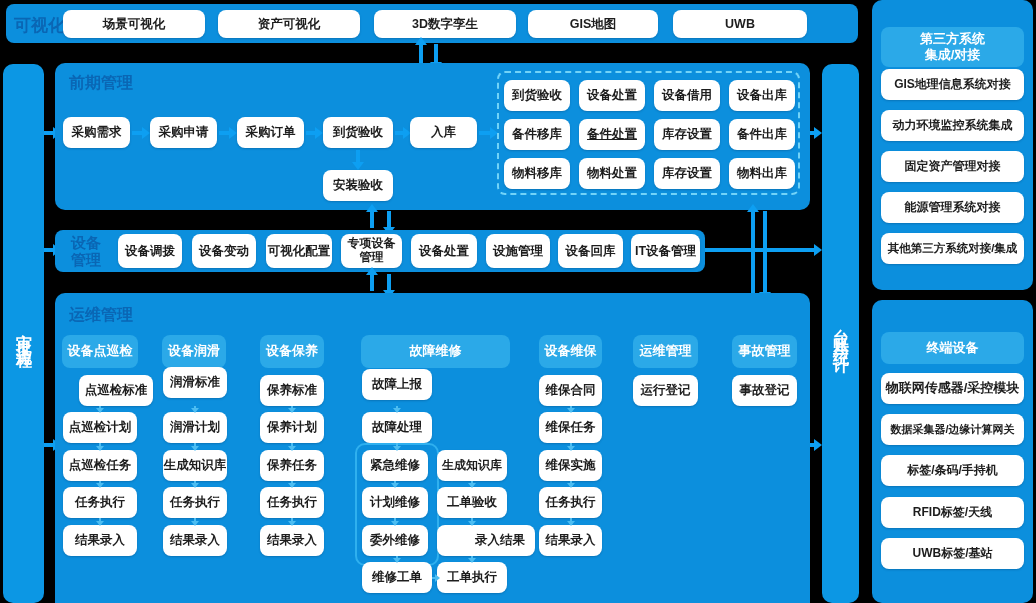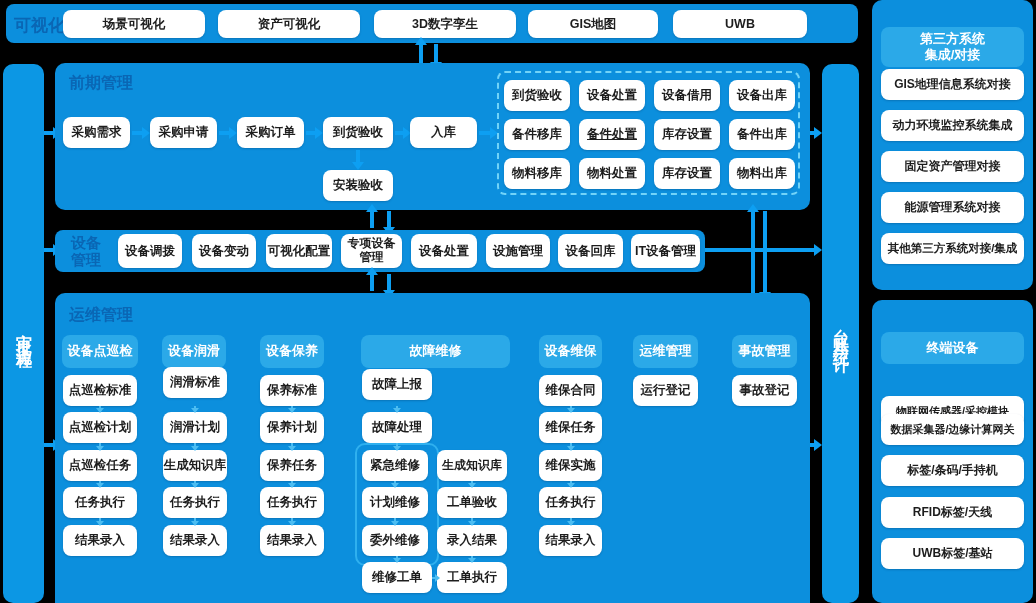--- a/index.html
+++ b/index.html
@@ -120,21 +120,21 @@
     <div class="sec-title" style="left:14px;top:12px;">运维管理</div>
 
     <div class="hdr" style="left:7px;top:42px;width:76px;height:33px;">设备点巡检</div>
     <div class="hdr" style="left:107px;top:42px;width:64px;height:33px;">设备润滑</div>
     <div class="hdr" style="left:205px;top:42px;width:64px;height:33px;">设备保养</div>
     <div class="hdr" style="left:306px;top:42px;width:149px;height:33px;">故障维修</div>
     <div class="hdr" style="left:484px;top:42px;width:63px;height:33px;">设备维保</div>
     <div class="hdr" style="left:578px;top:42px;width:65px;height:33px;">运维管理</div>
     <div class="hdr" style="left:677px;top:42px;width:65px;height:33px;">事故管理</div>
 
-    <div class="box" style="left:8px;top:82px;width:74px;height:31px;">点巡检标准</div>
+    <div class="box" style="left:24px;top:82px;width:74px;height:31px;">点巡检标准</div>
     <div class="box" style="left:8px;top:119px;width:74px;height:31px;">点巡检计划</div>
     <div class="box" style="left:8px;top:157px;width:74px;height:31px;">点巡检任务</div>
     <div class="box" style="left:8px;top:194px;width:74px;height:31px;">任务执行</div>
     <div class="box" style="left:8px;top:232px;width:74px;height:31px;">结果录入</div>
     <div class="sad" style="left:44px;top:113px;height:2px;"></div>
     <div class="sad" style="left:44px;top:150px;height:3px;"></div>
     <div class="sad" style="left:44px;top:188px;height:2px;"></div>
     <div class="sad" style="left:44px;top:225px;height:3px;"></div>
 
     <div class="box" style="left:108px;top:74px;width:64px;height:31px;">润滑标准</div>
@@ -165,21 +165,21 @@
     <div class="box" style="left:307px;top:232px;width:66px;height:31px;">委外维修</div>
     <div class="box" style="left:307px;top:269px;width:70px;height:31px;">维修工单</div>
     <div class="sad" style="left:341px;top:113px;height:2px;"></div>
     <div class="sad" style="left:341px;top:150px;height:3px;"></div>
     <div class="sad" style="left:339px;top:188px;height:2px;"></div>
     <div class="sad" style="left:339px;top:225px;height:3px;"></div>
     <div class="sad" style="left:341px;top:263px;height:2px;"></div>
 
     <div class="box" style="left:382px;top:157px;width:70px;height:31px;font-size:12px;">生成知识库</div>
     <div class="box" style="left:382px;top:194px;width:70px;height:31px;">工单验收</div>
-    <div class="box" style="left:382px;top:232px;width:70px;height:31px;">录入结果</div>
+    <div class="box" style="left:382px;top:232px;width:70px;height:31px;padding-left:28px;">录入结果</div>
     <div class="box" style="left:382px;top:269px;width:70px;height:31px;">工单执行</div>
     <div class="sad" style="left:416px;top:188px;height:2px;"></div>
     <div class="sad" style="left:416px;top:225px;height:3px;"></div>
     <div class="sad" style="left:416px;top:263px;height:2px;"></div>
     <div class="sar" style="left:377px;top:284px;width:3px;"></div>
 
     <div class="box" style="left:484px;top:82px;width:63px;height:31px;">维保合同</div>
     <div class="box" style="left:484px;top:119px;width:63px;height:31px;">维保任务</div>
     <div class="box" style="left:484px;top:157px;width:63px;height:31px;">维保实施</div>
     <div class="box" style="left:484px;top:194px;width:63px;height:31px;">任务执行</div>
@@ -199,20 +199,20 @@
 集成/对接</div>
     <div class="box" style="left:9px;top:69px;width:143px;height:31px;font-size:12px;">GIS地理信息系统对接</div>
     <div class="box" style="left:9px;top:110px;width:143px;height:31px;font-size:12px;">动力环境监控系统集成</div>
     <div class="box" style="left:9px;top:151px;width:143px;height:31px;font-size:12px;">固定资产管理对接</div>
     <div class="box" style="left:9px;top:192px;width:143px;height:31px;font-size:12px;">能源管理系统对接</div>
     <div class="box" style="left:9px;top:233px;width:143px;height:31px;font-size:11.5px;">其他第三方系统对接/集成</div>
   </div>
 
   <div class="panel" style="left:872px;top:300px;width:161px;height:303px;">
     <div class="hdr" style="left:9px;top:32px;width:143px;height:32px;">终端设备</div>
-    <div class="box" style="left:9px;top:73px;width:143px;height:31px;font-size:11px;margin-top:23px;">物联网传感器/采控模块</div>
+    <div class="box" style="left:9px;top:73px;width:143px;height:31px;font-size:13px;">物联网传感器/采控模块</div>
     <div class="box" style="left:9px;top:114px;width:143px;height:31px;font-size:11px;">数据采集器/边缘计算网关</div>
     <div class="box" style="left:9px;top:155px;width:143px;height:31px;font-size:12px;">标签/条码/手持机</div>
     <div class="box" style="left:9px;top:197px;width:143px;height:31px;font-size:12px;">RFID标签/天线</div>
     <div class="box" style="left:9px;top:238px;width:143px;height:31px;font-size:12px;">UWB标签/基站</div>
   </div>
 
 </div>
 
 </body></html>

